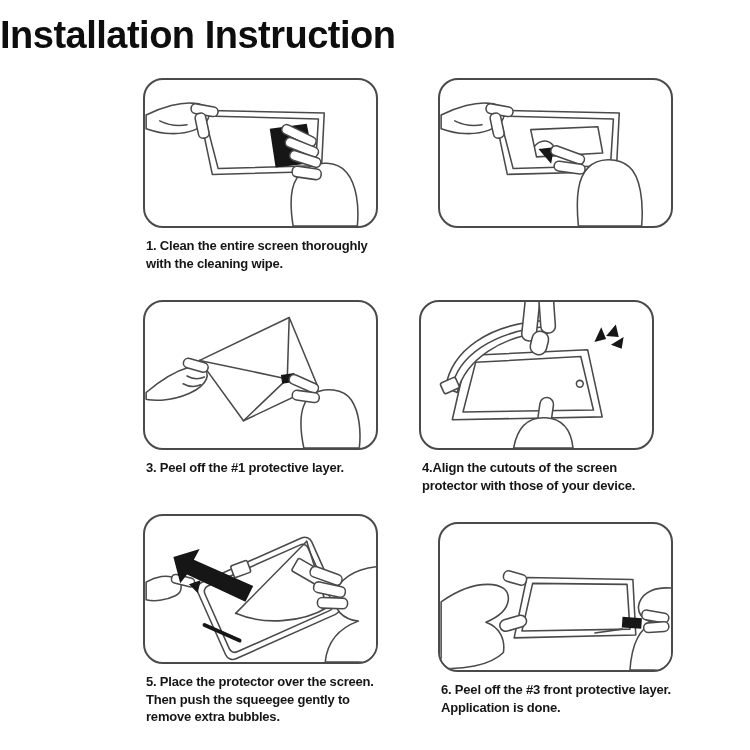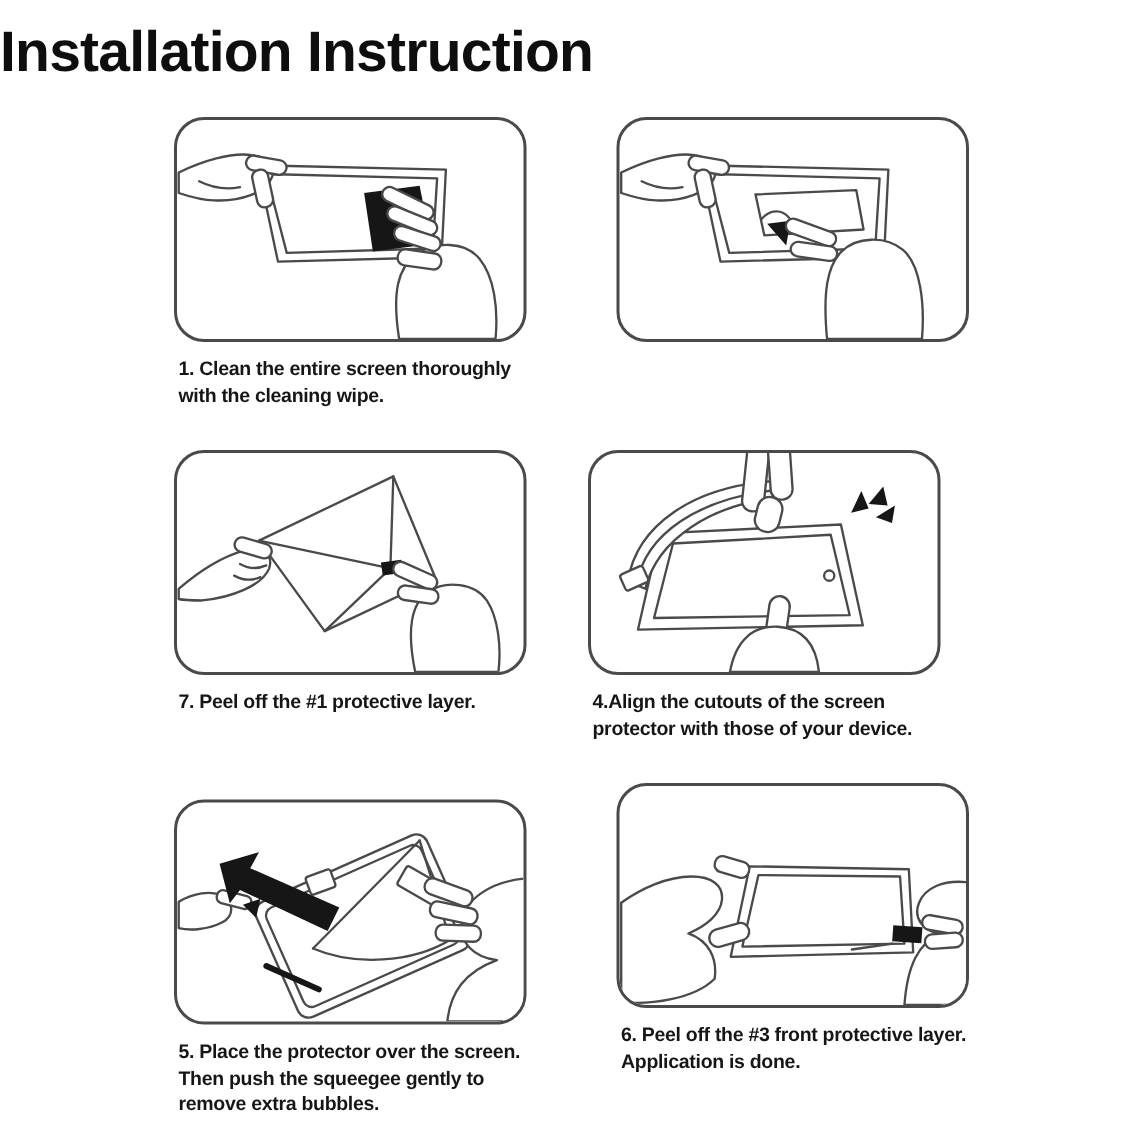--- a/index.html
+++ b/index.html
@@ -1,23 +1,23 @@
 <!DOCTYPE html>
 <html><head>
 <meta charset="utf-8">
 <style>
   html,body{margin:0;padding:0;background:#ffffff;}
   .canvas{position:relative;width:750px;height:750px;background:#ffffff;overflow:hidden;
           font-family:"Liberation Sans",sans-serif;}
   .title{position:absolute;left:0;top:14px;width:750px;
          font-size:38px;font-weight:700;letter-spacing:-0.5px;color:#0e0e0e;}
-  .step{position:absolute;width:235px;}
+  .step{position:absolute;width:235px;margin-left:27px;}
   #s1{left:116px;top:78px}  #s2{left:411px;top:78px}
   #s3{left:116px;top:300px} #s4{left:392px;top:300px}
-  #s5{left:116px;top:533px} #s6{left:411px;top:522px}
+  #s5{left:116px;top:514px} #s6{left:411px;top:522px}
   .panel{width:235px;height:150px;border:2px solid #4a4a4a;border-radius:20px;
          box-sizing:border-box;background:#fff;overflow:hidden;}
   .panel svg{display:block;width:100%;height:100%;}
   .caption{margin-top:9px;padding-left:3px;width:295px;
            font-size:13px;line-height:17.5px;font-weight:700;color:#161616;
            letter-spacing:-0.2px;white-space:pre-line;}
   .ln{fill:none;stroke:#4a4a4a;stroke-width:1.6;stroke-linecap:round;stroke-linejoin:round;}
   .wh{fill:#ffffff;stroke:#4a4a4a;stroke-width:1.6;stroke-linecap:round;stroke-linejoin:round;}
   .bk{fill:#161616;stroke:none;}
 </style>
@@ -91,21 +91,21 @@
           <rect class="wh" x="38" y="60" width="26" height="10" rx="5" transform="rotate(16 51 65)"></rect>
           <path class="ln" d="M42,76 q9,5 18,1 M38,84 q9,5 18,1"></path>
         </g>
         <g>
           <path class="wh" d="M162,150 C156,121 159,103 171,95 C183,87 203,89 211,101 C219,113 221,133 219,150 Z"></path>
           <rect class="wh" x="146" y="79" width="32" height="10" rx="5" transform="rotate(24 162 84)"></rect>
           <rect class="wh" x="150" y="92" width="28" height="10" rx="5" transform="rotate(8 164 97)"></rect>
         </g>
       </svg>
     </div>
-    <div class="caption">7. Peel off the #1 protective layer.</div>
+    <div class="caption">3. Peel off the #1 protective layer.</div>
   </div>
 
   <div class="step" id="s4">
     <div class="panel">
       <svg viewBox="0 0 235 150">
         <path class="ln" d="M46,55 L170,49 L185,118 L31,121 Z"></path>
         <path class="ln" d="M55,62 L163,56 L176,111 L42,113 Z"></path>
         <circle class="ln" cx="162" cy="84" r="3.5"></circle>
         <g>
           <path class="wh" d="M24,88 C30,50 68,22 128,19 L133,30 C80,34 44,60 36,93 Z"></path>

